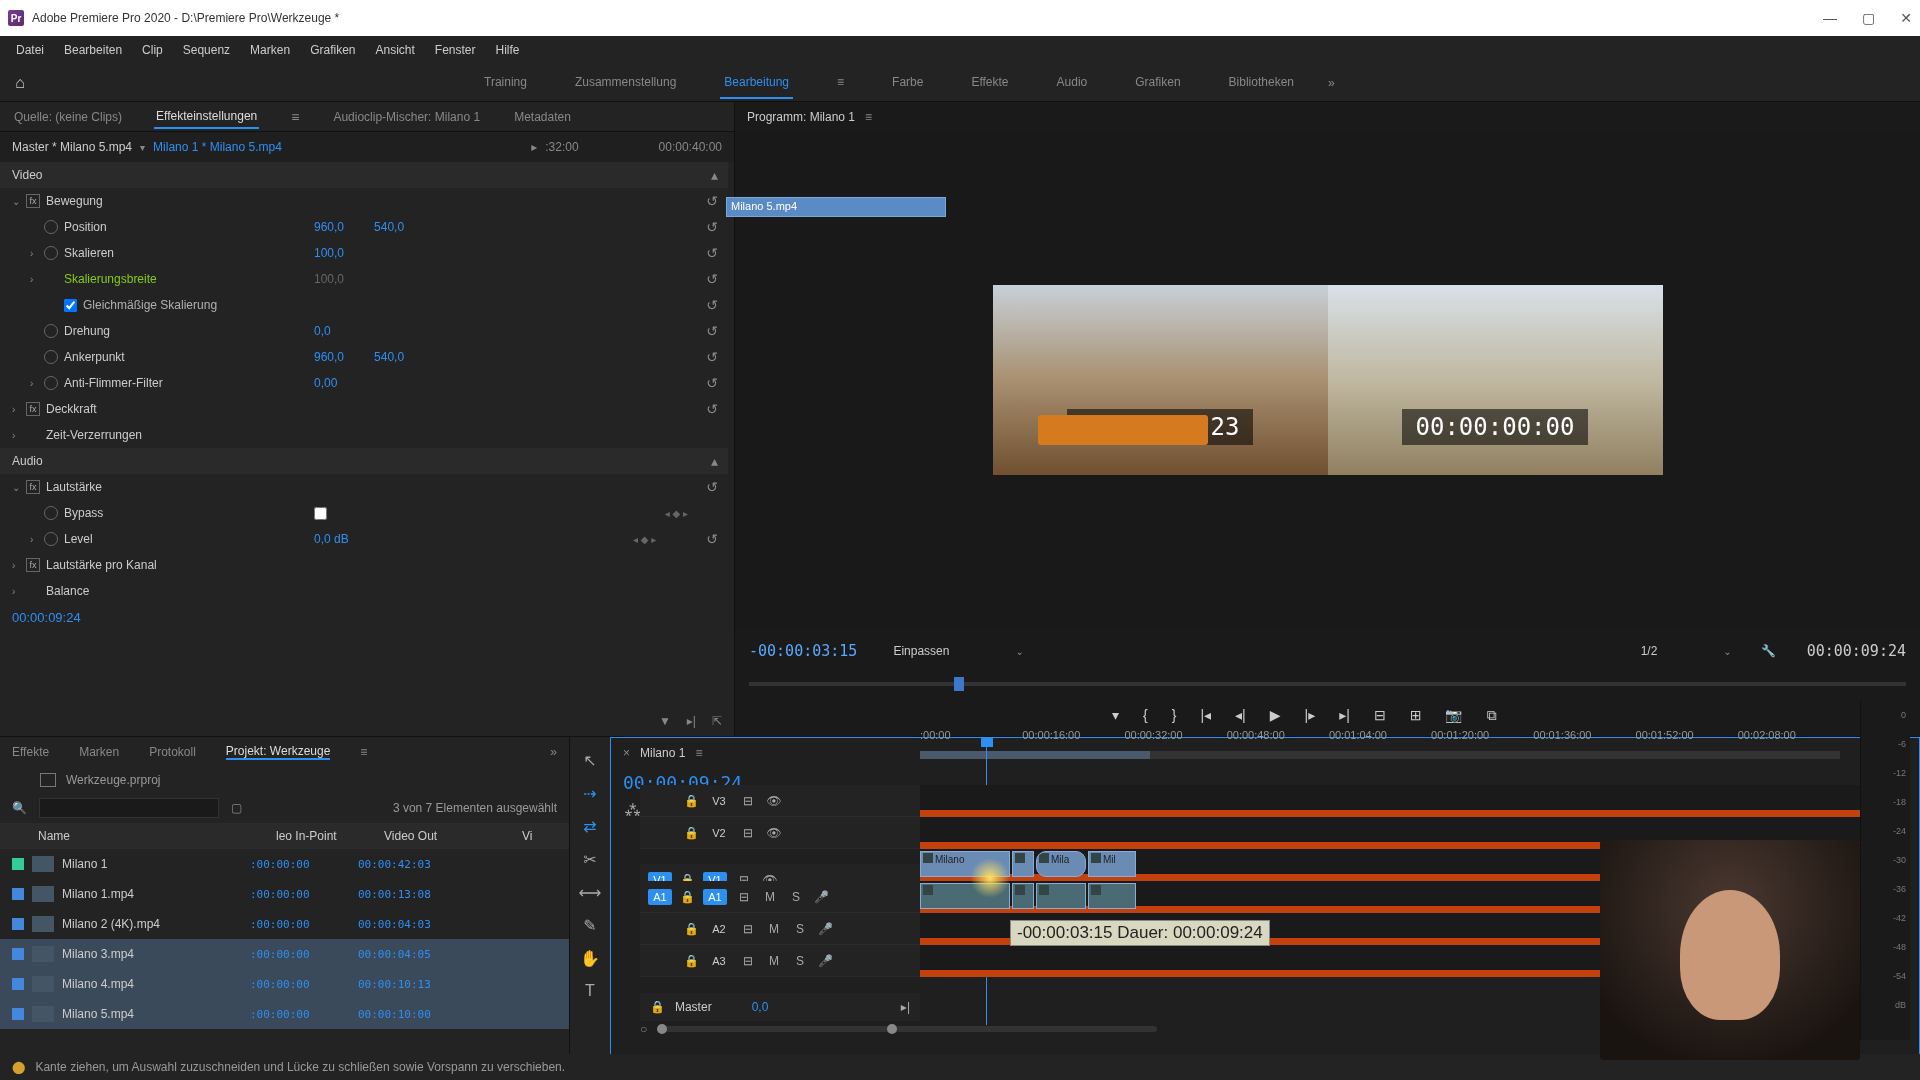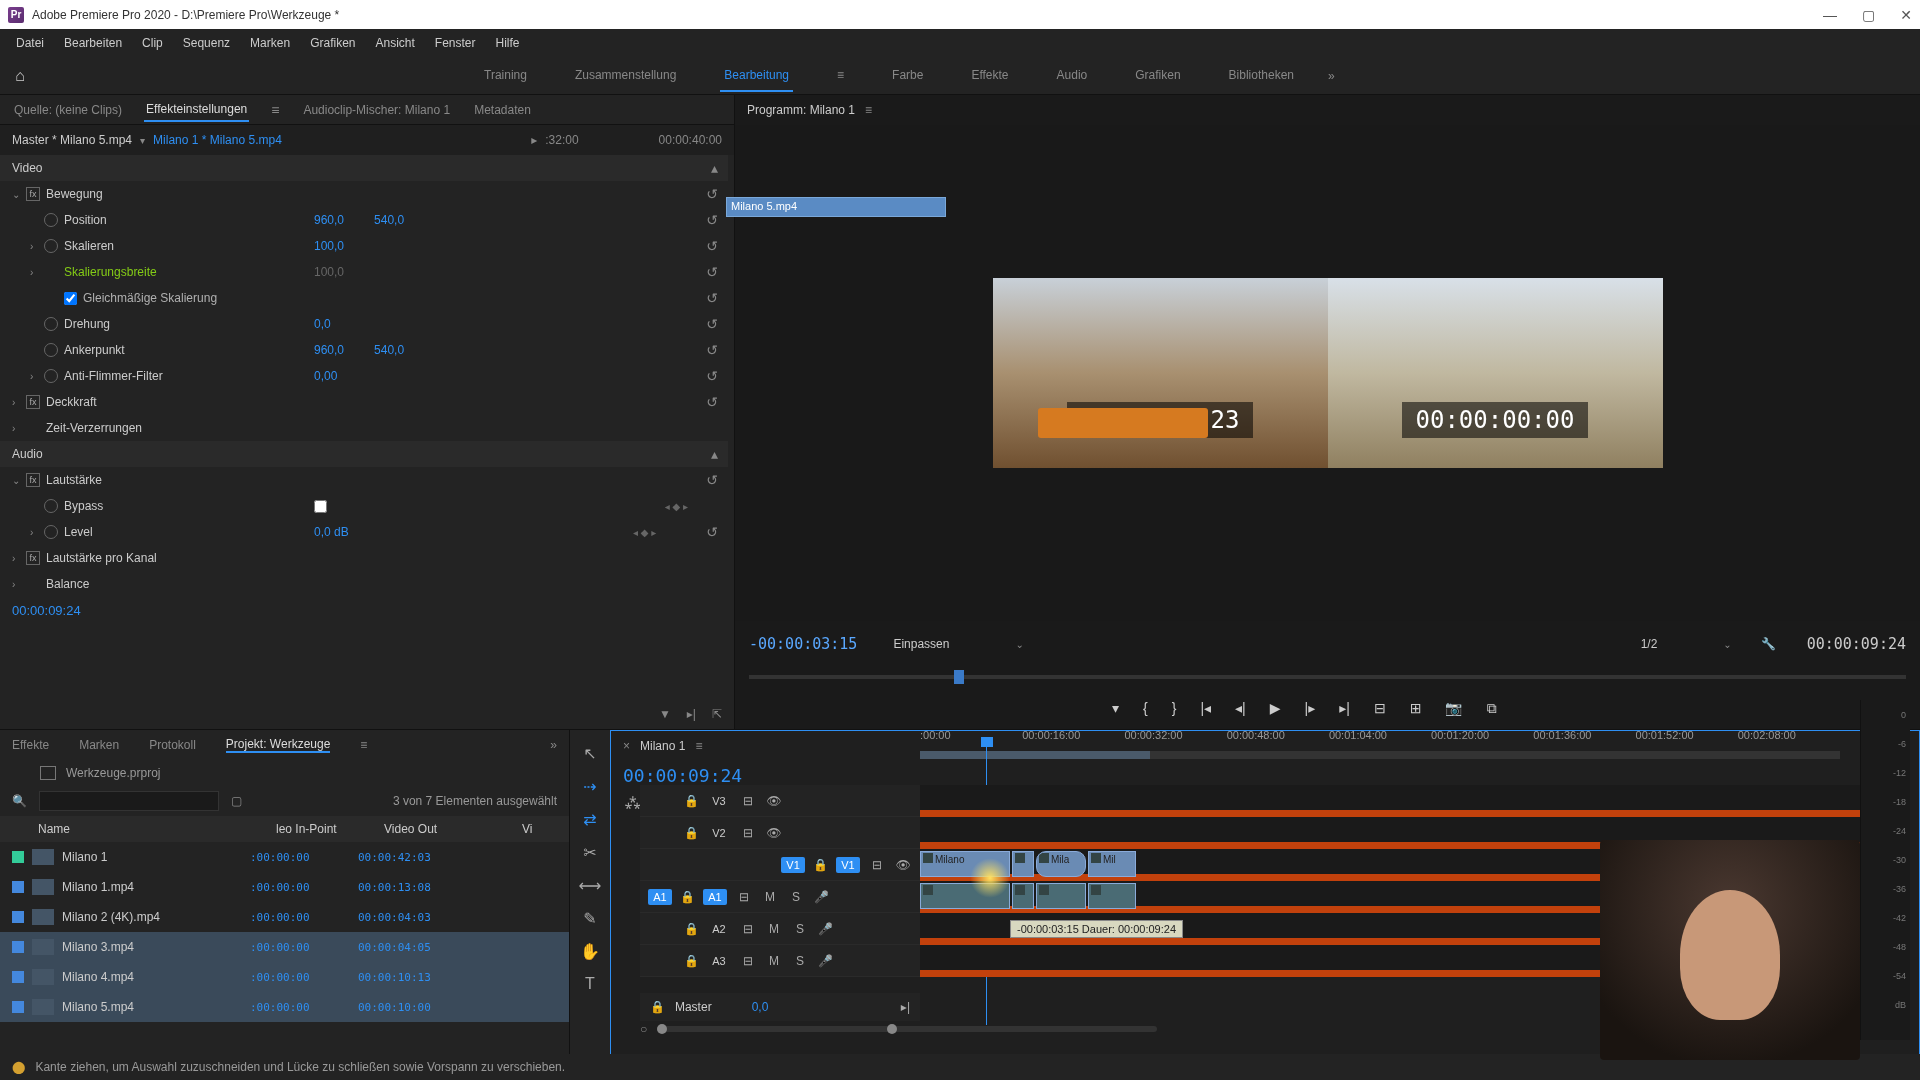--- a/index.html
+++ b/index.html
@@ -1,31 +1,31 @@
 <!DOCTYPE html>
 <html><head>
 <meta charset="utf-8">
 <style>
 *{margin:0;padding:0;box-sizing:border-box;font-family:"Segoe UI",Arial,sans-serif;user-select:none}
 body{background:#232323;color:#b0b0b0;font-size:12px;width:1920px;height:1080px;overflow:hidden;transform-origin:top left}
-.titlebar{height:29px;background:#fff;display:flex;align-items:center;padding:0 8px;color:#333}
+.titlebar{height:36px;background:#fff;display:flex;align-items:center;padding:0 8px;color:#333}
 .titlebar .logo{width:16px;height:16px;background:linear-gradient(135deg,#7a3d8e,#5a2d6e);border-radius:2px;margin-right:8px;display:flex;align-items:center;justify-content:center;color:#fff;font-size:10px;font-weight:bold}
 .titlebar .winbtns{margin-left:auto;display:flex;gap:25px;font-size:14px;color:#555}
 .menubar{height:28px;background:#232323;display:flex;align-items:center;padding:0 6px}
 .menubar span{padding:4px 10px;color:#ccc;cursor:pointer}
 .workspace-bar{height:38px;background:#232323;display:flex;align-items:center;border-bottom:1px solid #111}
 .home-icon{width:40px;display:flex;justify-content:center;font-size:16px;color:#ccc}
 .ws-tabs{display:flex;gap:40px;margin-left:440px}
 .ws-tabs span{color:#888;padding:8px 4px;cursor:pointer}
 .ws-tabs span.active{color:#2e8ff3;border-bottom:2px solid #2e8ff3}
 .ws-more{margin-left:30px;color:#888}
 .main{display:flex;height:634px}
 .left-panels{width:735px;display:flex;flex-direction:column;border-right:1px solid #111}
 .fx-panel{height:634px;background:#232323;display:flex;flex-direction:column}
-.panel-tabs{height:30px;display:flex;align-items:center;padding:0 12px;gap:20px;border-bottom:1px solid #111}
+.panel-tabs{height:30px;display:flex;align-items:center;padding:0 12px;gap:30px;border-bottom:1px solid #111}
 .panel-tabs span{color:#888;padding:4px 2px}
 .panel-tabs span.active{color:#ddd;border-bottom:2px solid #2e8ff3}
 .panel-tabs .menu{font-size:14px}
 .fx-header{height:30px;display:flex;align-items:center;padding:0 12px;background:#1f1f1f}
 .fx-header .master{color:#ccc}
 .fx-header .caret{margin:0 8px;color:#888;font-size:10px}
 .fx-header .seq{color:#2e8ff3}
 .fx-header .play{margin-left:auto;color:#888;margin-right:8px}
 .fx-header .time1{color:#888;margin-right:80px}
 .fx-header .time2{color:#888}
@@ -118,21 +118,21 @@
 .track-head{position:absolute;left:0;width:280px;height:32px;display:flex;align-items:center;gap:8px;padding:0 8px;border-bottom:1px solid #2a2a2a;background:#232323}
 .track-head .lock{color:#888;font-size:12px}
 .track-head .lbl{color:#ccc;font-size:11px;width:24px;text-align:center}
 .track-head .lbl.active{background:#2e8ff3;color:#fff;padding:2px 4px;border-radius:2px}
 .track-head .tgl{width:18px;text-align:center;color:#aaa;font-size:12px}
 .track-content{position:absolute;left:280px;right:0;height:32px;border-bottom:7px solid #c2410c;background:#1a1a1a}
 .clip{position:absolute;top:2px;height:26px;background:#6a8bb4;border:1px solid #8aabda;font-size:10px;color:#222;padding:1px 2px;overflow:hidden}
 .clip.audio{background:#4a6b74;top:2px}
 .clip .fx{display:inline-block;width:10px;height:10px;background:#344;margin-right:2px}
 .highlight-ring{position:absolute;left:970px;top:858px;width:40px;height:40px;border-radius:50%;background:radial-gradient(circle,#ffe060 0%,rgba(255,224,96,0) 70%);pointer-events:none;z-index:100}
-.tooltip{position:absolute;left:1010px;top:920px;background:#d8d8c0;color:#222;padding:2px 6px;font-size:11px;border:1px solid #888;z-index:101}
+.tooltip{position:absolute;left:1010px;top:920px;background:#d8d8c0;color:#222;padding:2px 6px;font-size:17px;border:1px solid #888;z-index:101}
 .meters{position:absolute;right:10px;top:700px;width:50px;height:340px;background:#1a1a1a;border-left:1px solid #111}
 .meters .scale{position:absolute;right:4px;top:10px;bottom:30px;width:20px;display:flex;flex-direction:column;justify-content:space-between;color:#777;font-size:9px;text-align:right}
 .webcam{position:absolute;right:60px;bottom:20px;width:260px;height:220px;background:radial-gradient(circle at 50% 30%,#4a3830 0%,#1a1410 80%);border-radius:4px;z-index:50}
 .webcam .face{position:absolute;left:80px;top:50px;width:100px;height:130px;background:#c89878;border-radius:50% 50% 40% 40%}
 .status{position:absolute;bottom:0;left:0;right:0;height:26px;background:#232323;display:flex;align-items:center;padding:0 12px;color:#999;gap:10px}
 .status .warn{color:#d4a030}
 .tl-master{position:absolute;left:640px;top:993px;width:280px;height:28px;display:flex;align-items:center;gap:10px;padding:0 10px;background:#232323}
 .tl-zoom{position:absolute;left:640px;top:1022px;right:70px;height:14px;display:flex;align-items:center}
 .tl-zoom .zbar{flex:0 0 500px;height:6px;background:#333;border-radius:3px;margin-left:10px;position:relative}
 .tl-zoom .zhandle{width:10px;height:10px;background:#888;border-radius:50%;position:absolute;left:0;top:-2px}
@@ -496,21 +496,21 @@
     </div>
     <div class="track-content" style="top: 0px;"></div>
     <div class="track-head" style="top: 32px;">
       <span style="width:28px"></span>
   <span class="lock">🔒</span>
   <span class="lbl ">V2</span>
   <span class="tgl">⊟</span>
   <span class="tgl">👁</span>
     </div>
     <div class="track-content" style="top: 32px;"></div>
-    <div class="track-head" style="top: 64px; justify-content: flex-end;">
+    <div class="track-head" style="top: 79px;">
       <span class="lbl active">V1</span>
   <span class="lock">🔒</span>
   <span class="lbl active">V1</span>
   <span class="tgl">⊟</span>
   <span class="tgl">👁</span>
     </div>
     <div class="track-content" style="top: 64px;">
       <div class="clip" style="left: 0px; width: 90px;"><span class="fx"></span>Milano</div>
       <div class="clip" style="left: 92px; width: 22px;"><span class="fx"></span></div>
       <div class="clip" style="left: 116px; width: 50px; border-radius: 10px;"><span class="fx"></span>Mila</div>

